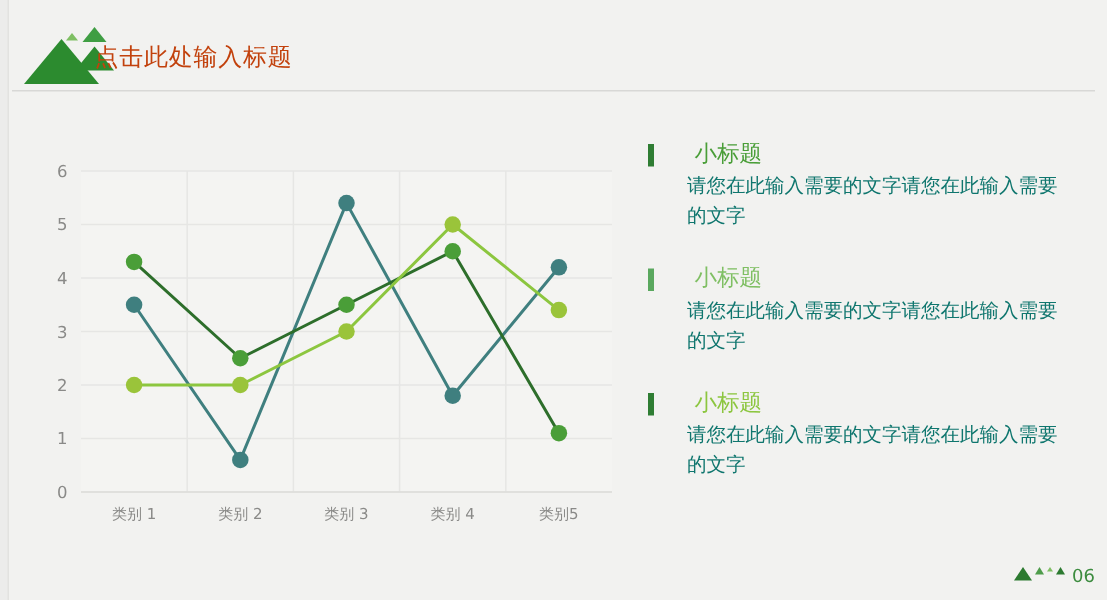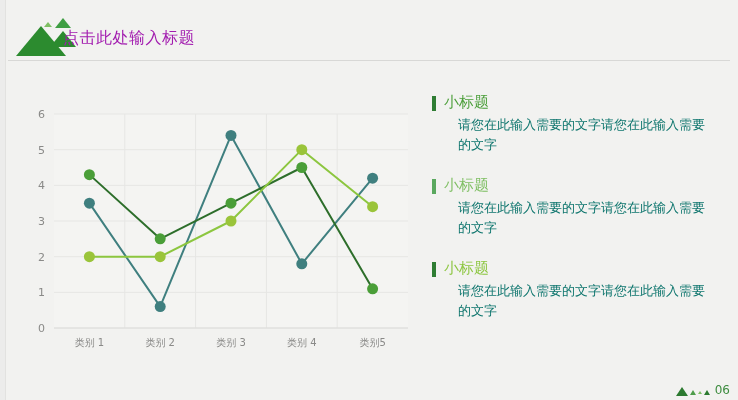--- a/index.html
+++ b/index.html
@@ -70,21 +70,21 @@
   .tri-tiny {
     left: 30px; top: 10px;
     border-width: 0 4px 5px 4px;
     border-bottom-color: #7fbf63;
   }
   .slide-title {
     position: absolute;
     left: 63px;
     top: 28px;
     font-size: 16px;
-    color: #a21caf;
+    color: #c2410c;
     letter-spacing: 0.5px;
     white-space: nowrap;
   }
   .header-rule {
     position: absolute;
     left: 8px;
     top: 60px;
     width: 722px;
     height: 1px;
     background: #d8d8d6;
@@ -112,39 +112,39 @@
   .tbar {
     position: absolute;
     left: 0;
     top: 4px;
     width: 4px;
     height: 15px;
   }
   .theading {
     font-size: 15px;
     line-height: 20px;
-    margin: 0 0 3px 0;
+    margin: 0 0 3px 19px;
     white-space: nowrap;
   }
   .tbody {
     font-size: 13px;
     line-height: 20px;
     color: #0f766e;
     margin: 0 0 0 14px;
     width: 258px;
   }
 
   
   .footer {
     position: absolute;
     right: 8px;
     bottom: 4px;
     height: 18px;
     display: flex;
-    align-items: flex-end;
+    align-items: flex-start;
   }
   .f-tri {
     width: 0; height: 0;
     border-style: solid;
     border-color: transparent;
     display: inline-block;
     margin-right: 2px;
   }
   .f-t1 { border-width: 0 6px 9px 6px; border-bottom-color: #2c7a30; }
   .f-t2 { border-width: 0 3px 5px 3px; border-bottom-color: #4e9c4a; margin-bottom: 1px; }

